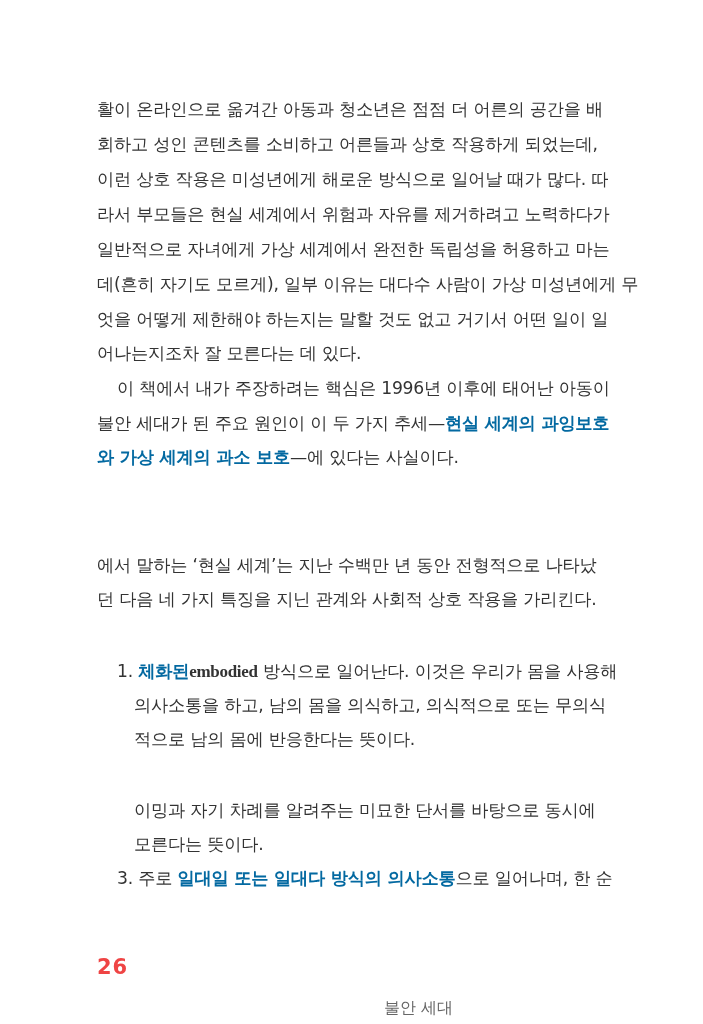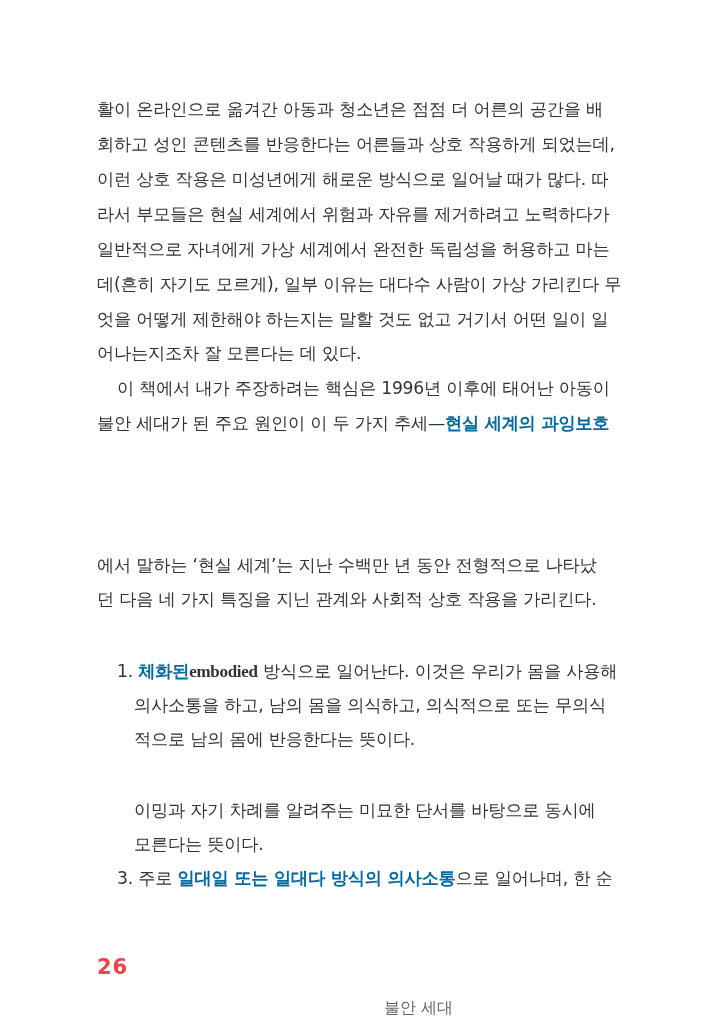--- a/index.html
+++ b/index.html
@@ -29,30 +29,31 @@
     font-family: "DejaVu Sans", "Liberation Sans", sans-serif;
     margin-top: 40px;
   }
 </style>
 </head>
 <body>
 
 <div class="page">
 
   <div class="line" style="top:83px">활이 온라인으로 옮겨간 아동과 청소년은 점점 더 어른의 공간을 배</div>
-  <div class="line" style="top:118px">회하고 성인 콘텐츠를 반응한다는 어른들과 상호 작용하게 되었는데,</div>
+  <div class="line" style="top:118px">회하고 성인 콘텐츠를 소비하고 어른들과 상호 작용하게 되었는데,</div>
   <div class="line" style="top:153px">이런 상호 작용은 미성년에게 해로운 방식으로 일어날 때가 많다. 따</div>
   <div class="line" style="top:188px">라서 부모들은 현실 세계에서 위험과 자유를 제거하려고 노력하다가</div>
   <div class="line" style="top:223px">일반적으로 자녀에게 가상 세계에서 완전한 독립성을 허용하고 마는</div>
-  <div class="line" style="top:258px">데(흔히 자기도 모르게), 일부 이유는 대다수 사람이 가상 가리킨다 무</div>
+  <div class="line" style="top:258px">데(흔히 자기도 모르게), 일부 이유는 대다수 사람이 가상 미성년에게 무</div>
   <div class="line" style="top:293px">엇을 어떻게 제한해야 하는지는 말할 것도 없고 거기서 어떤 일이 일</div>
   <div class="line last" style="top:327px">어나는지조차 잘 모른다는 데 있다.</div>
 
   <div class="line indent" style="top:362px">이 책에서 내가 주장하려는 핵심은 1996년 이후에 태어난 아동이</div>
   <div class="line" style="top:397px"><span>불안 세대가 된 주요 원인이 이 두 가지 추세—</span><span class="b">현실 세계의 과잉보호</span></div>
+  <div class="line last" style="top:431px"><span class="b">와 가상 세계의 과소 보호</span><span>—에 있다는 사실이다.</span></div>
 
   <div class="line" style="top:539px">에서 말하는 ‘현실 세계’는 지난 수백만 년 동안 전형적으로 나타났</div>
   <div class="line last" style="top:573px">던 다음 네 가지 특징을 지닌 관계와 사회적 상호 작용을 가리킨다.</div>
 
   <div class="line li-first" style="top:645px"><span>1.</span> <span class="b">체화된</span><span class="en">embodied</span><span> 방식으로 일어난다. 이것은 우리가 몸을 사용해</span></div>
   <div class="line li-cont" style="top:679px">의사소통을 하고, 남의 몸을 의식하고, 의식적으로 또는 무의식</div>
   <div class="line li-cont last" style="top:713px">적으로 남의 몸에 반응한다는 뜻이다.</div>
 
   <div class="line li-cont" style="top:784px">이밍과 자기 차례를 알려주는 미묘한 단서를 바탕으로 동시에</div>
   <div class="line li-cont last" style="top:818px">모른다는 뜻이다.</div>

